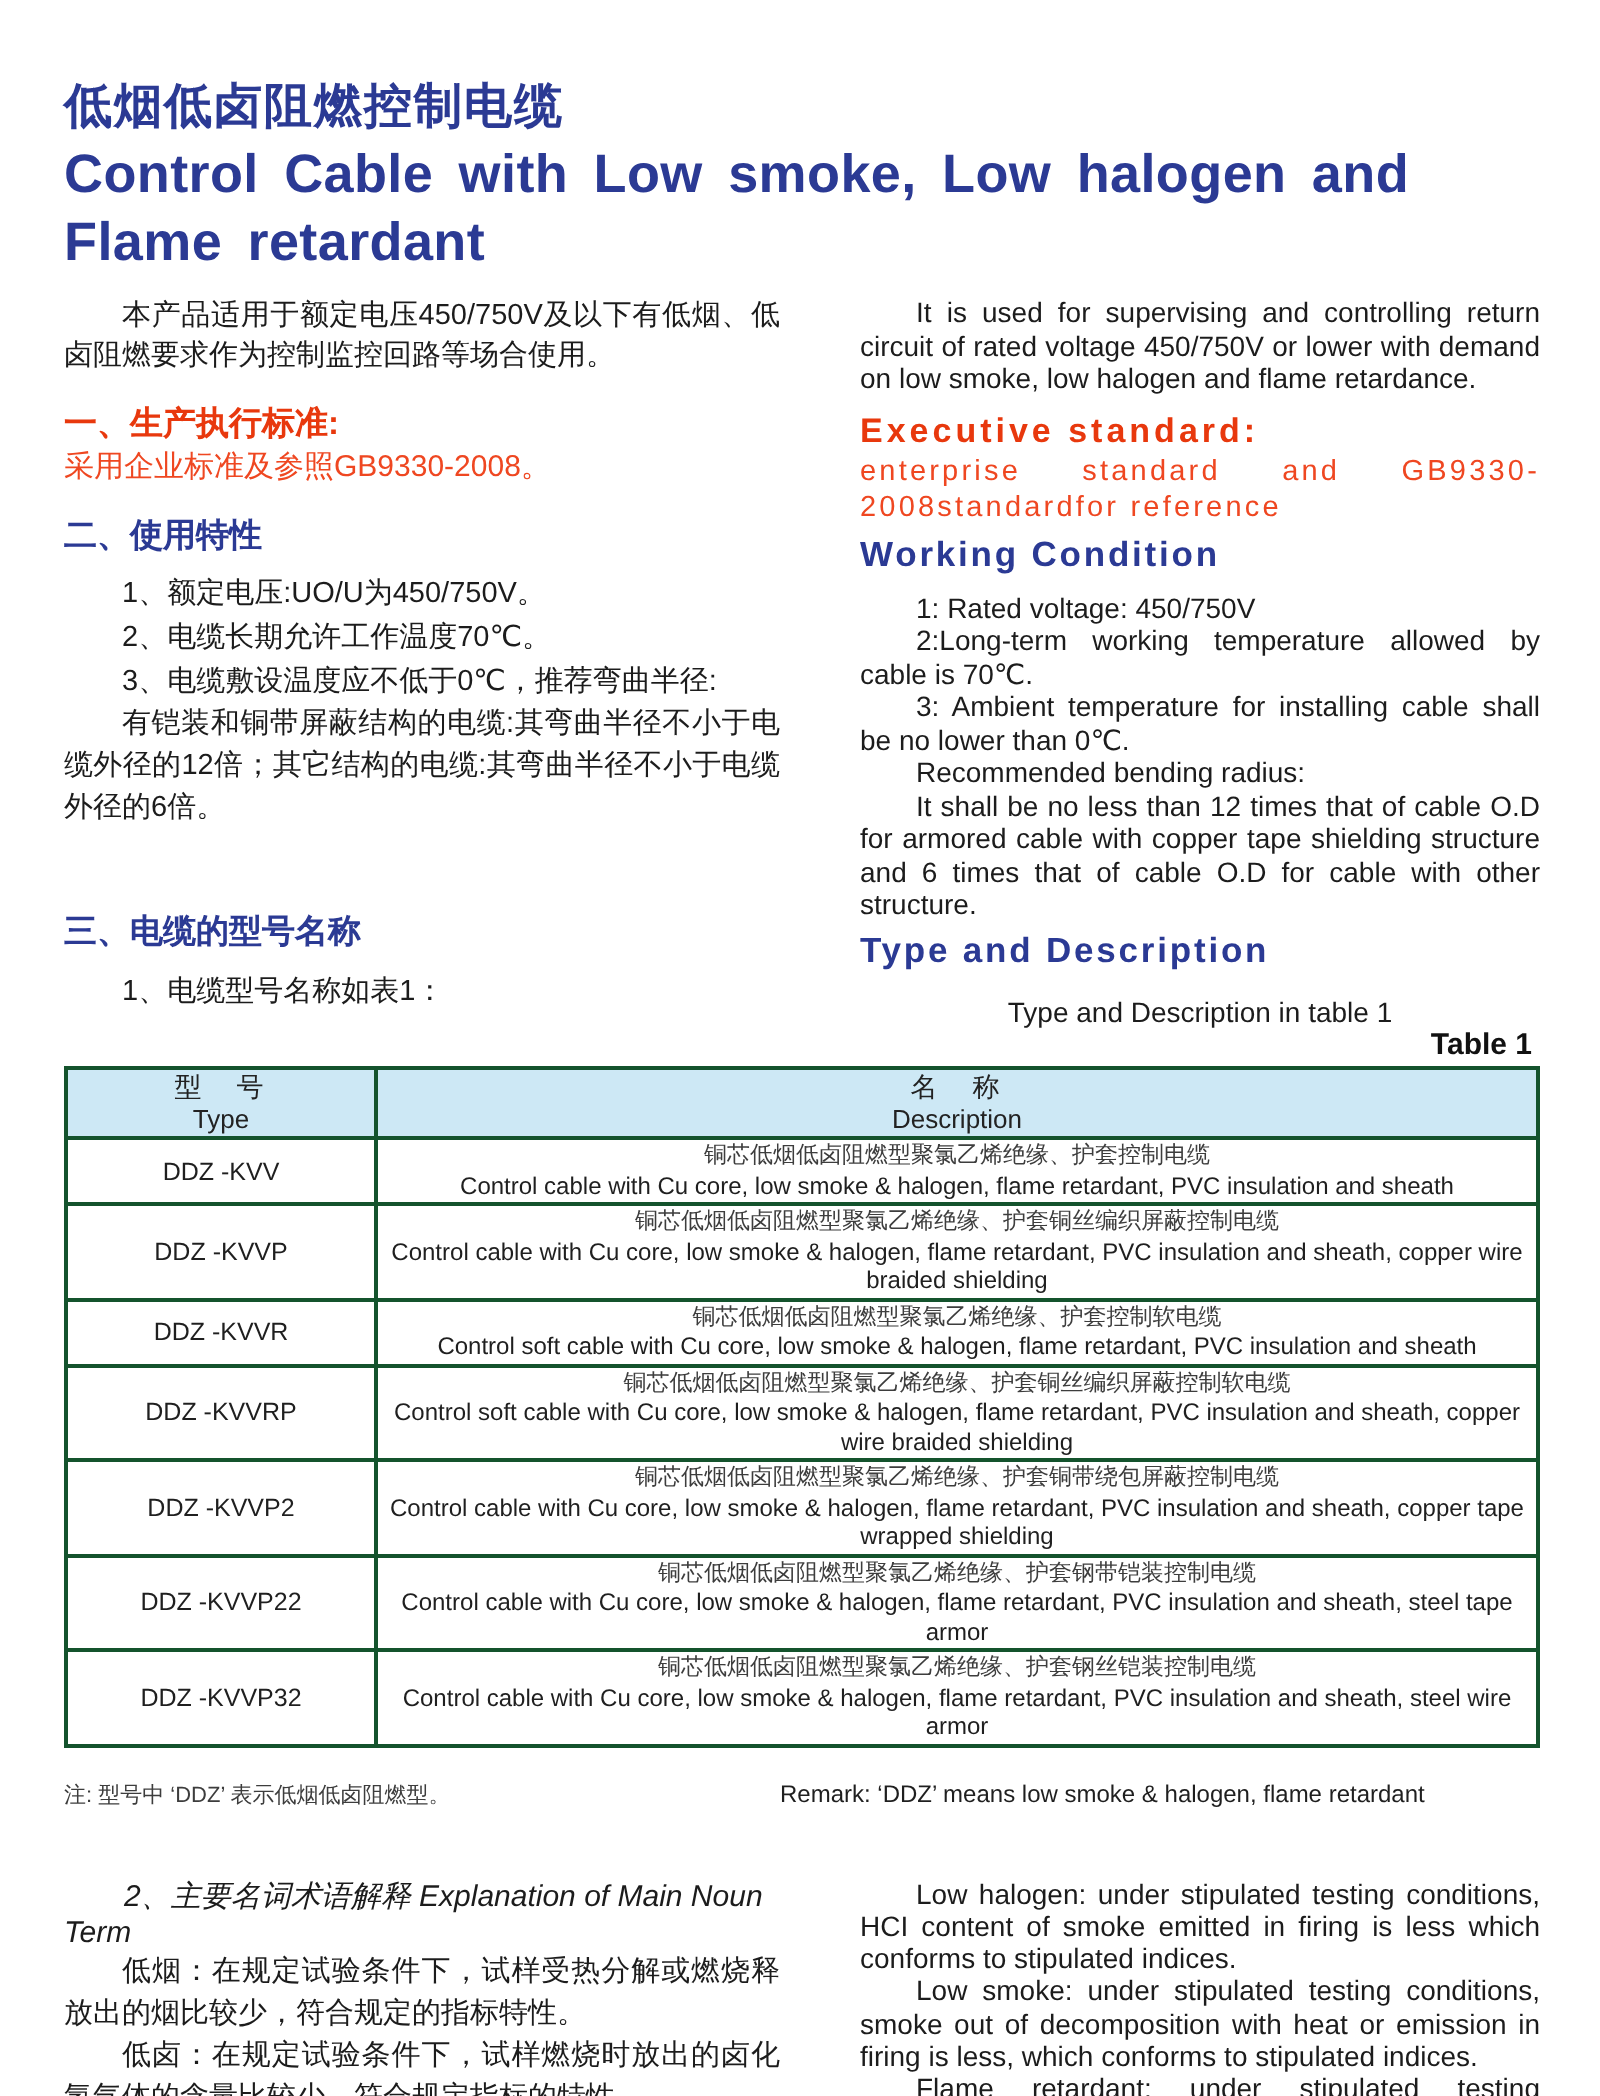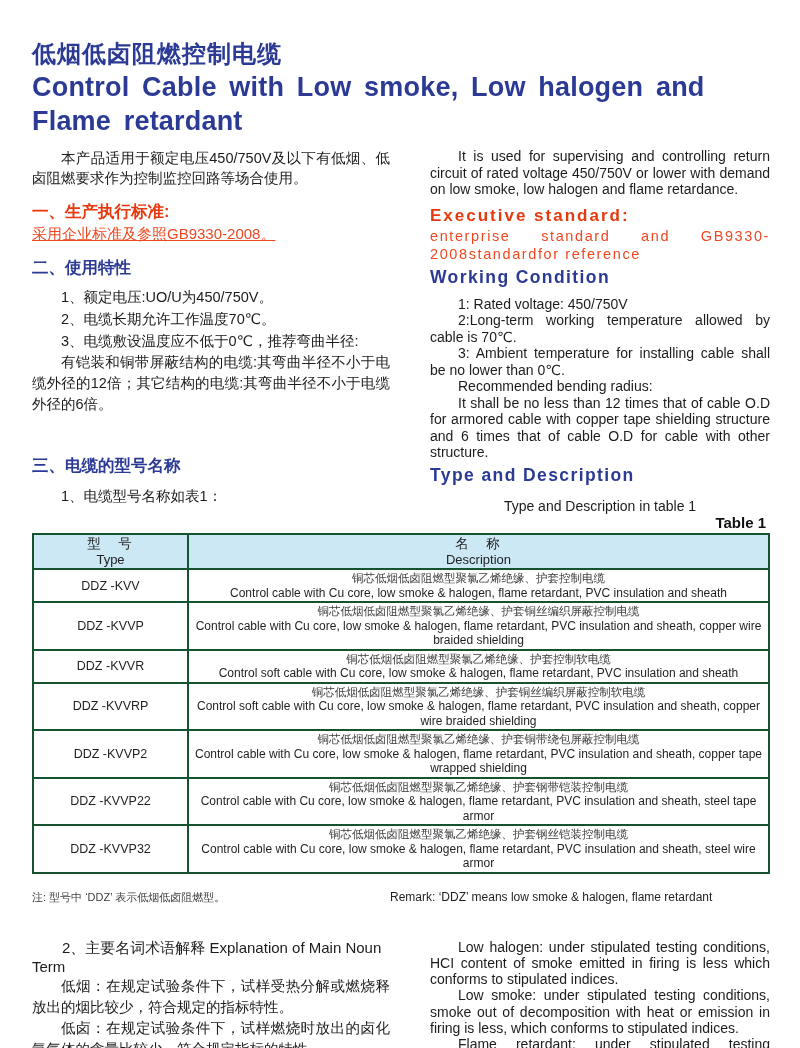--- a/index.html
+++ b/index.html
@@ -15,21 +15,21 @@
   .title-en{margin:2px 0 10px;color:#2b3a94;font-size:27px;font-weight:bold;line-height:34px;word-spacing:5px;letter-spacing:.2px;}
   .title-en span{display:block;}
   
   .cols{display:flex;gap:40px;justify-content:center;}
   .col-left{width:358px;flex:none;}
   .col-right{flex:1;min-width:0;}
   
   .cn-body{font-size:14.5px;line-height:20px;text-align:justify;margin:0;}
   .indent{text-indent:2em;}
   .h-red-cn{color:#e8380d;font-weight:bold;font-size:16.5px;margin:13px 0 1px;}
-  .red-cn{color:#ef4721;font-size:15px;line-height:19px;margin:0;text-decoration:underline;}
+  .red-cn{color:#ef4721;font-size:15px;line-height:19px;margin:0;}
   .h-navy-cn{color:#2b3a94;font-weight:bold;font-size:16.5px;margin:14px 0 7px;}
   .li-cn{font-size:14.5px;line-height:22px;margin:0;text-indent:2em;}
   .sec3{margin-top:40px;}
   .li-last{margin-top:8px;}
   
   .en-body{font-size:14px;line-height:16.5px;text-align:justify;margin:0;}
   .h-red-en{color:#e8380d;font-weight:bold;font-size:17px;letter-spacing:2px;margin:8px 0 1px;}
   .red-en{color:#ef4721;font-size:14.5px;line-height:18px;letter-spacing:1.6px;text-align:justify;margin:0;}
   .h-navy-en{color:#2b3a94;font-weight:bold;font-size:17.5px;letter-spacing:1.4px;margin:4px 0 8px;}
   .en-sub{font-size:14px;margin:12px 0 0;text-align:center;text-indent:0;}
@@ -45,21 +45,21 @@
   td.type-cell{text-align:center;font-size:12.5px;color:#1f1f1f;}
   td.desc-cell{text-align:center;}
   .desc-cn{font-size:11.5px;line-height:14.5px;color:#3d3d3d;}
   .desc-en{font-size:12px;line-height:14.5px;color:#1f1f1f;}
   
   .notes{display:flex;margin-top:16px;}
   .note-cn{width:358px;flex:none;font-size:11px;color:#3d3d3d;}
   .note-en{flex:1;font-size:12px;color:#1f1f1f;}
   
   .terms{margin-top:34px;}
-  .term-heading{font-size:15px;margin:0 0 1px;text-indent:2em;}
+  .term-heading{font-size:15px;margin:0 0 1px;text-indent:2em;font-style:italic;}
   .term-cn{font-size:14.5px;line-height:21px;text-align:justify;text-indent:2em;margin:0;}
   .term-en{font-size:14px;line-height:16.3px;text-align:justify;text-indent:2em;margin:0;}
 </style>
 </head>
 <body>
 
 <div class="page">
 
   <h1 class="title-cn">低烟低卤阻燃控制电缆</h1>
   <h2 class="title-en">

